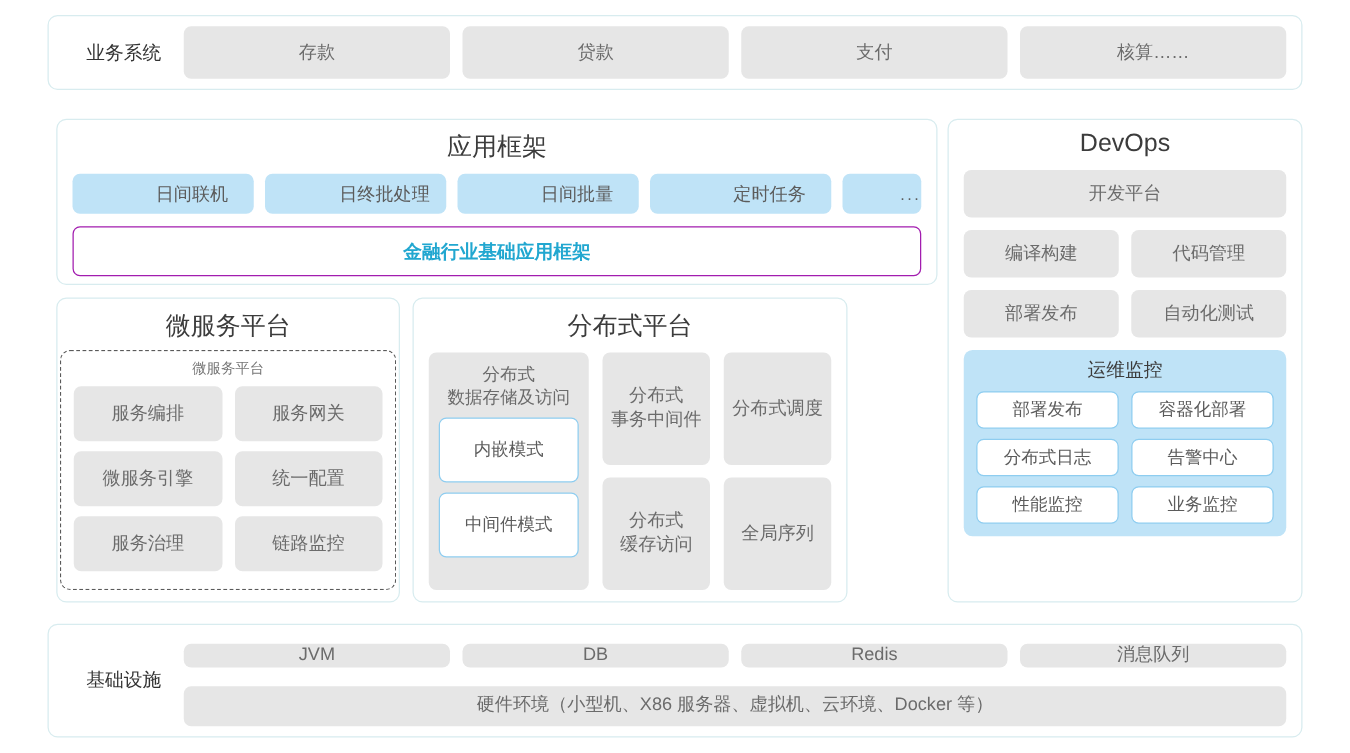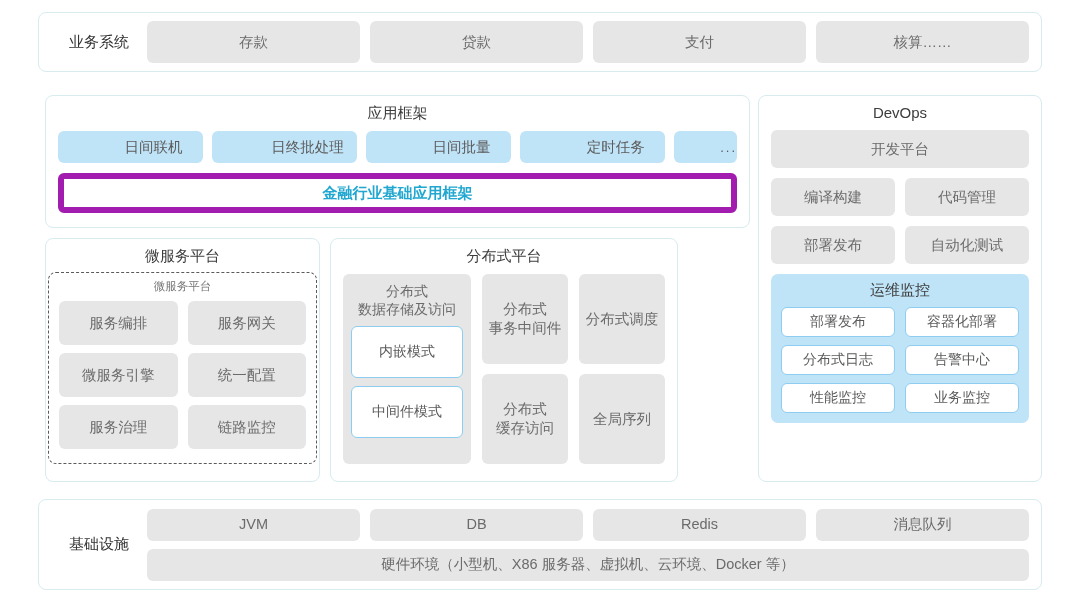--- a/index.html
+++ b/index.html
@@ -60,21 +60,21 @@
     border-radius: 6px;
     color: #5b5b5b;
     font-size: 14px;
     display: flex;
     align-items: center;
     justify-content: center;
     text-align: center;
   }
 
   .section-title {
-    font-size: 15px;
+    font-size: 20px;
     color: #3c3c3c;
     text-align: center;
   }
 
   
   #row-business {
     position: absolute;
     left: 38px; top: 12px;
     width: 1004px; height: 60px;
     display: flex;
@@ -107,21 +107,21 @@
   #af-tiles {
     display: flex;
     gap: 9px;
     height: 32px;
     margin-bottom: 10px;
   }
   #af-tiles .tile-blue { flex: 1; }
   #af-tiles .tile-blue.small { flex: 0 0 62px; letter-spacing: 2px; font-size: 13px;}
   #af-base {
     height: 40px;
-    border: 6px solid #a21caf;
+    border: 1px solid #a21caf;
     border-radius: 6px;
     display: flex;
     align-items: center;
     justify-content: center;
     color: #21a7d0;
     font-size: 15px;
     font-weight: bold;
     background: #ffffff;
   }
 
@@ -242,21 +242,21 @@
     font-size: 15px;
     color: #333;
     text-align: center;
   }
   #row-infra .infra-right {
     flex: 1;
     display: flex;
     flex-direction: column;
     gap: 8px;
   }
-  #infra-items { display: flex; gap: 10px; height: 32px; }
+  #infra-items { display: flex; gap: 10px; height: 32px; align-items: center; }
   #infra-items .tile { flex: 1; }
   #infra-hardware { height: 32px; }
 </style>
 </head>
 <body>
 
 <div class="page">
 
   <div class="panel" id="row-business">
     <div class="row-label">业务系统</div>

